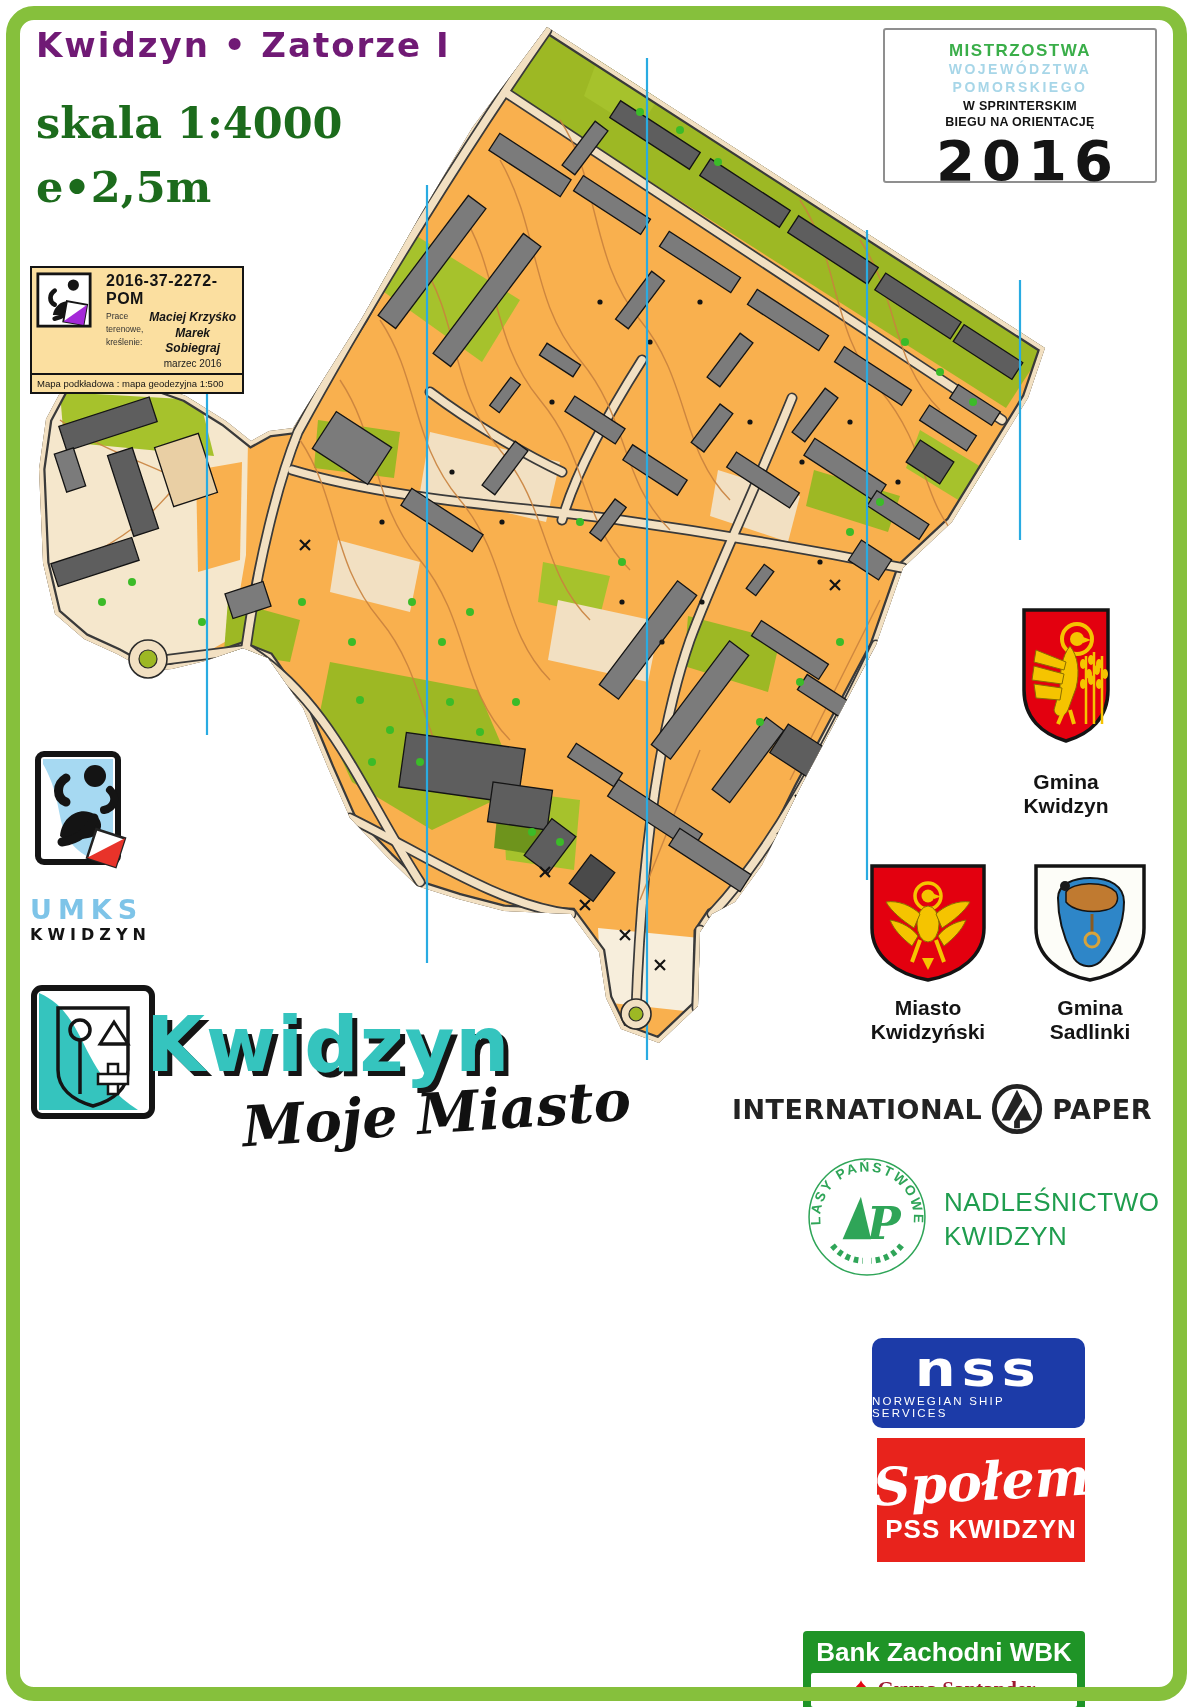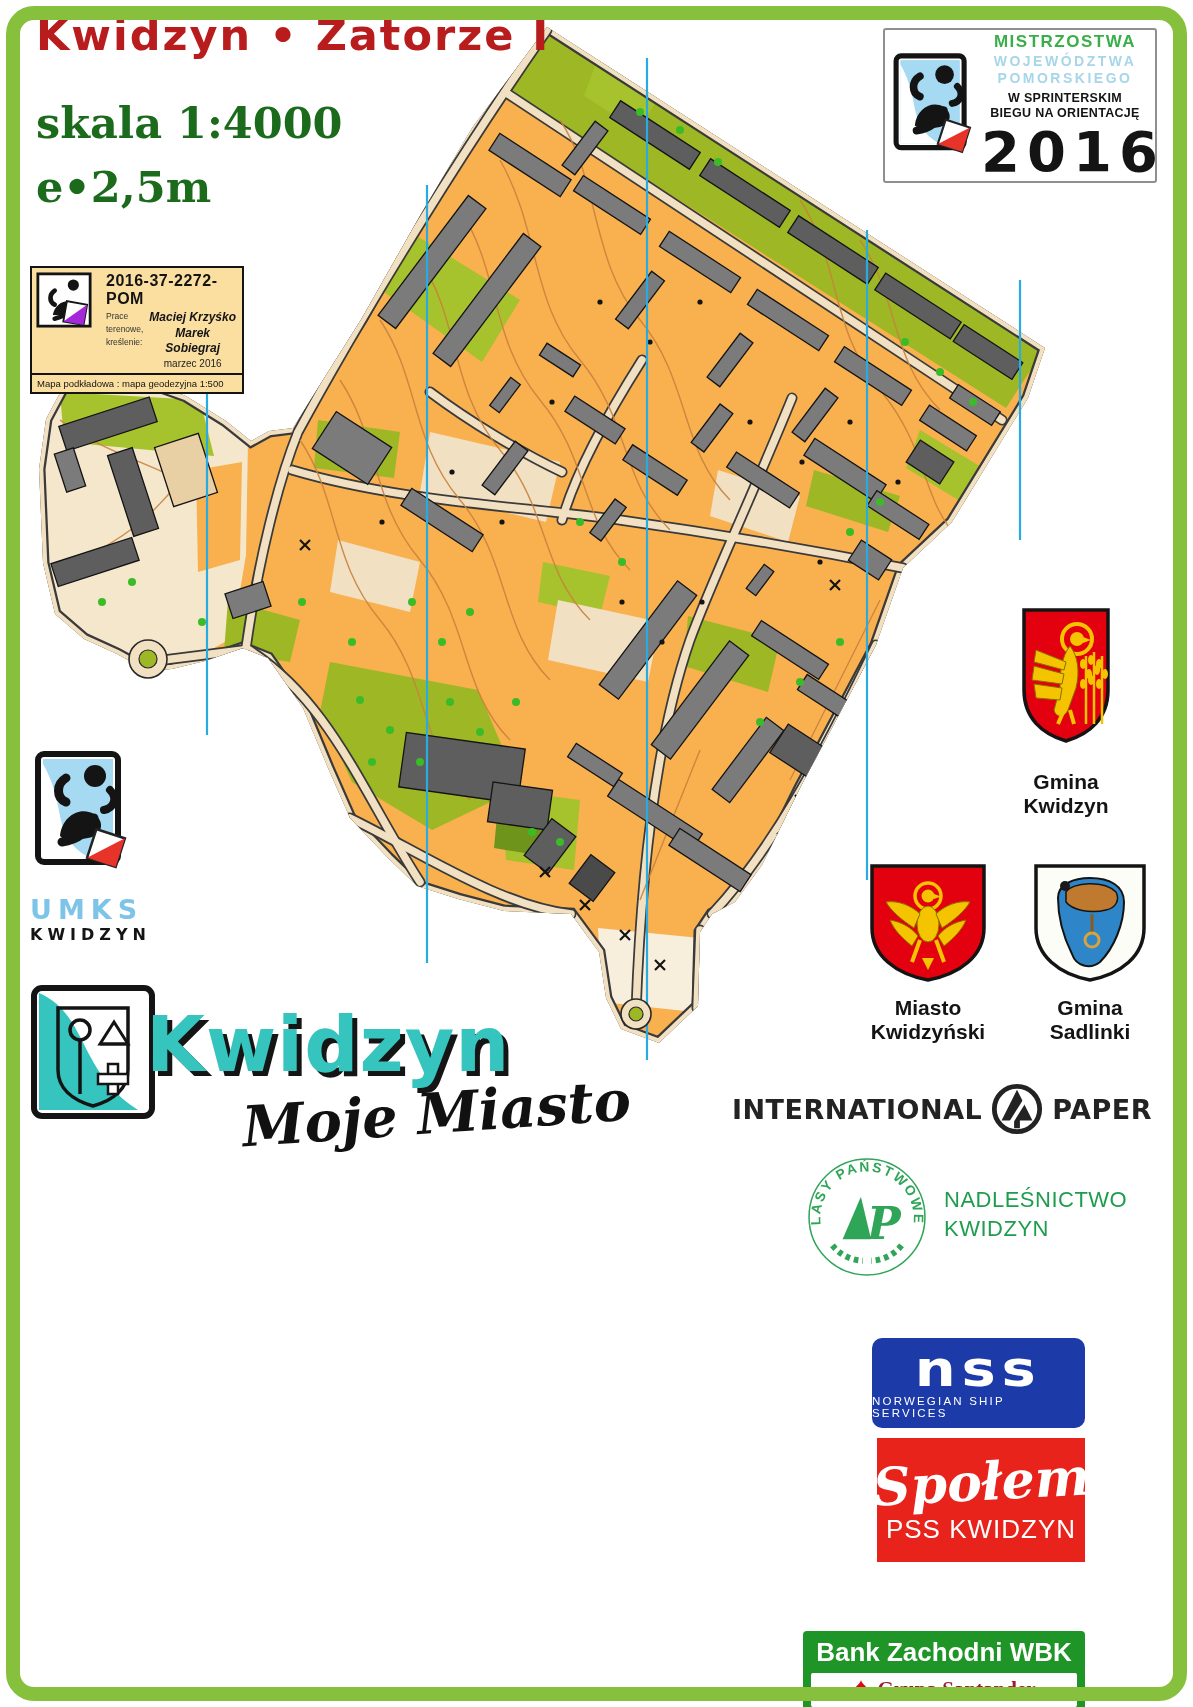--- a/index.html
+++ b/index.html
@@ -3,25 +3,25 @@
 <meta charset="utf-8">
 <style>
   * { margin:0; padding:0; box-sizing:border-box; }
   html,body { width:1193px; height:1707px; }
   body { position:relative; background:#fff; font-family:"Liberation Sans",sans-serif; overflow:hidden; }
   .abs { position:absolute; }
   #frame { position:absolute; inset:6px; border:14px solid #86C03C; border-radius:28px; pointer-events:none; z-index:50; }
   #map-svg { position:absolute; left:0; top:0; z-index:1; }
 
   
-  #title-main { left:36px; top:10px; font-family:"DejaVu Sans",sans-serif; font-weight:900; font-size:43px; color:#b91c1c; letter-spacing:2px; z-index:10; }
+  #title-main { left:36px; top:25px; font-family:"DejaVu Sans",sans-serif; font-weight:900; font-size:34px; color:#701a75; letter-spacing:2px; z-index:10; }
   .title-sub { left:36px; font-family:"DejaVu Serif",serif; font-weight:bold; font-size:43px; color:#1C6B1C; z-index:10; }
 
   
-  #badge { left:883px; top:28px; width:274px; height:155px; background:#fff; border:2px solid #8f8f8f; border-radius:3px; display:flex; align-items:center; padding:5px 6px; gap:5px; z-index:10; }
+  #badge { left:883px; top:28px; width:274px; height:155px; background:#fff; border:2px solid #8f8f8f; border-radius:3px; display:flex; align-items:center; padding:5px 6px; gap:5px; z-index:10;flex-direction:column; }
   #badge .btxt { width:168px; text-align:center; line-height:1.25; }
   .badge-l1 { color:#3AAE49; font-weight:bold; font-size:17px; letter-spacing:1.5px; }
   .badge-l2 { color:#A7D6E8; font-weight:bold; font-size:14px; letter-spacing:2.5px; }
   .badge-l4 { color:#141414; font-weight:bold; font-size:12.5px; letter-spacing:.3px; margin-top:3px; }
   .badge-year { color:#141414; font-size:56px; font-weight:600; letter-spacing:7px; line-height:1; margin-top:2px; font-family:"DejaVu Sans",sans-serif; }
 
   
   #regcard { left:30px; top:266px; width:214px; background:#FBDFA0; border:2px solid #141414; z-index:10; font-family:"Liberation Sans",sans-serif; }
   #regcard .row { display:flex; padding:4px; gap:14px; }
   #regcard .code { font-weight:bold; font-size:16px; color:#141414; letter-spacing:.5px; }
@@ -44,31 +44,31 @@
   
   .coa { display:flex; flex-direction:column; align-items:center; z-index:10; }
   .coa-label { text-align:center; font-weight:bold; font-size:21px; color:#141414; line-height:1.15; }
 
   
   #ip-row { left:712px; top:1082px; width:460px; display:flex; align-items:center; justify-content:center; gap:8px; z-index:10; }
   .ip-word { font-family:"DejaVu Sans",sans-serif; font-weight:900; font-size:27px; color:#232323; letter-spacing:.5px; }
 
   
   #lasy-stamp { left:806px; top:1156px; z-index:10; }
-  #lasy-text { left:944px; top:1186px; font-size:22px; color:#1F9D4E; letter-spacing:.5px; line-height:1.3; z-index:10; font-weight:500; }
+  #lasy-text { left:944px; top:1186px; font-size:26px; color:#1F9D4E; letter-spacing:.5px; line-height:1.3; z-index:10; font-weight:500; }
 
   
   #nss { left:872px; top:1322px; width:213px; height:90px; background:#1C3BA8; border-radius:10px; display:flex; flex-direction:column; align-items:center; justify-content:center; z-index:10;margin-top:16px; }
   #nss .n1 { color:#fff; font-family:"DejaVu Sans",sans-serif; font-weight:900; font-size:50px; line-height:.9; letter-spacing:5px; transform:scaleX(1.15); }
   #nss .n2 { color:#fff; font-size:11.5px; letter-spacing:2.2px; margin-top:3px; }
 
   
   #spolem { left:877px; top:1438px; width:208px; height:124px; background:#E8231C; display:flex; flex-direction:column; align-items:center; justify-content:center; z-index:10; }
   #spolem .s1 { color:#fff; font-family:"DejaVu Serif",serif; font-style:italic; font-weight:bold; font-size:52px; line-height:1; transform:rotate(-3deg); }
-  #spolem .s2 { color:#fff; font-weight:normal; font-size:26px; letter-spacing:1px; margin-top:6px; }
+  #spolem .s2 { color:#fff; font-weight:bold; font-size:26px; letter-spacing:1px; margin-top:6px; }
 
   
   #bank { left:803px; top:1583px; width:282px; height:80px; background:#1F9427; border-radius:4px; padding:5px 8px; z-index:10;margin-top:48px; }
   #bank .b1 { color:#fff; font-size:26px; font-weight:bold; text-align:center; line-height:1.3; }
   #bank .strip { background:#fff; border-radius:2px; margin-top:3px; height:34px; display:flex; align-items:center; justify-content:center; gap:7px; }
   #bank .b2 { color:#9E1B32; font-family:"Liberation Serif",serif; font-size:21px; font-weight:bold; }
 </style>
 </head>
 <body>
 

